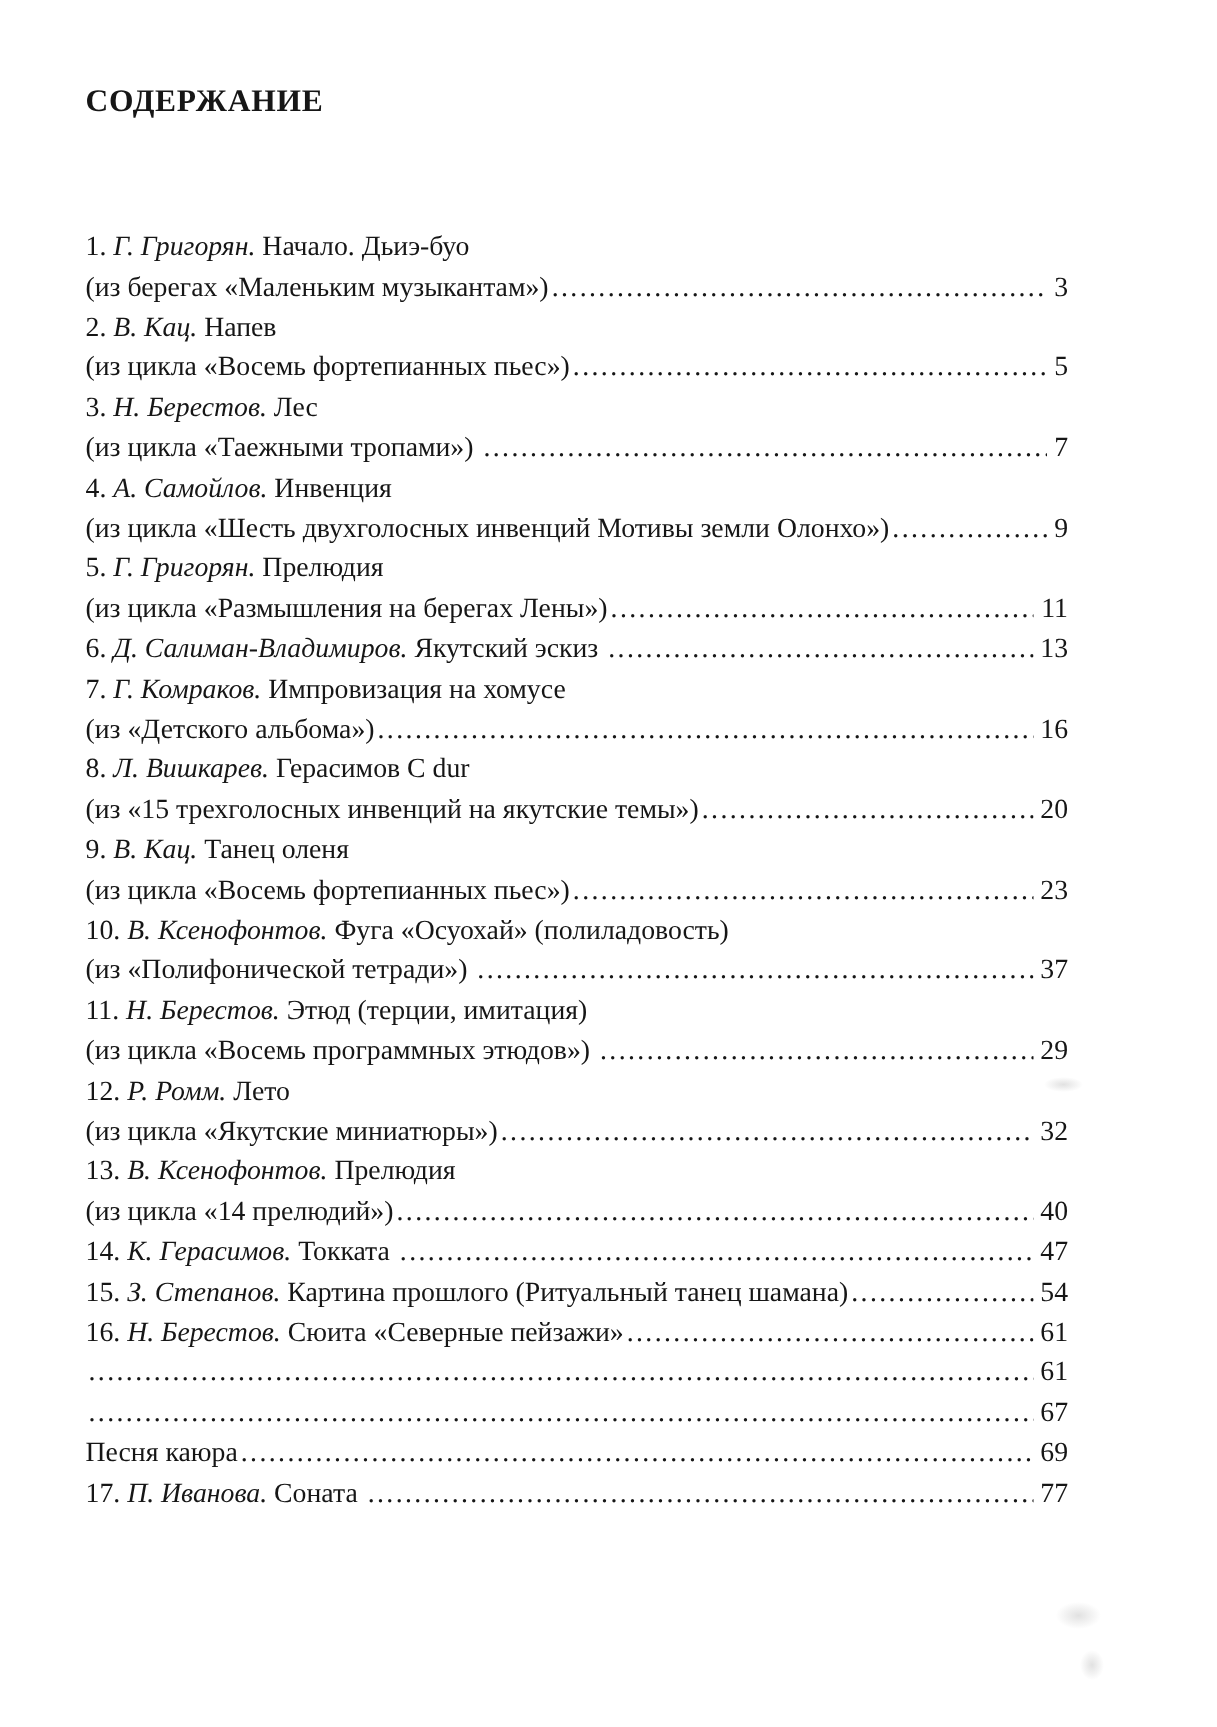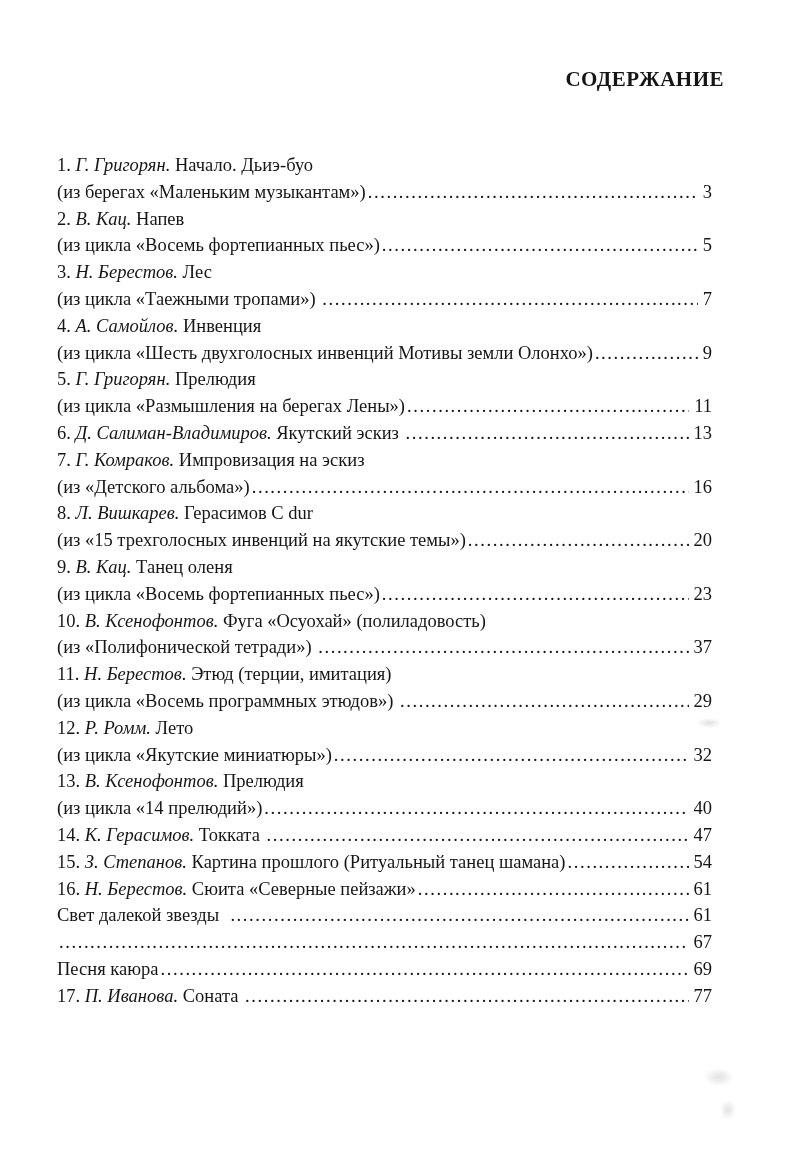--- a/index.html
+++ b/index.html
@@ -8,22 +8,22 @@
     background: #ffffff;
     position: relative;
     overflow: hidden;
     font-family: "Liberation Serif", "DejaVu Serif", serif;
     color: #161616;
   }
   .page { position: absolute; inset: 0; }
   .title {
     position: absolute;
     top: 55px; left: 57px; width: 655px;
-    margin: 12px;
-    text-align: right;
+    margin: 0;
+    text-align: left;
     font-size: 21px;
     font-weight: 700;
     letter-spacing: 0.5px;
   }
   .toc {
     position: absolute;
     top: 152px; left: 57px; width: 655px;
   }
   .toc-line {
     display: flex;
@@ -67,38 +67,38 @@
       <div class="toc-line"><span class="toc-text"><span>(из берегах «Маленьким музыкантам»)</span></span><span class="leader"></span><span class="pg">3</span></div>
       <div class="toc-line"><span class="toc-text"><span>2. </span><span class="it">В. Кац.</span><span> Напев</span></span></div>
       <div class="toc-line"><span class="toc-text"><span>(из цикла «Восемь фортепианных пьес»)</span></span><span class="leader"></span><span class="pg">5</span></div>
       <div class="toc-line"><span class="toc-text"><span>3. </span><span class="it">Н. Берестов.</span><span> Лес</span></span></div>
       <div class="toc-line"><span class="toc-text"><span>(из цикла «Таежными тропами») </span></span><span class="leader"></span><span class="pg">7</span></div>
       <div class="toc-line"><span class="toc-text"><span>4. </span><span class="it">А. Самойлов.</span><span> Инвенция</span></span></div>
       <div class="toc-line"><span class="toc-text"><span>(из цикла «Шесть двухголосных инвенций Мотивы земли Олонхо»)</span></span><span class="leader"></span><span class="pg">9</span></div>
       <div class="toc-line"><span class="toc-text"><span>5. </span><span class="it">Г. Григорян.</span><span> Прелюдия</span></span></div>
       <div class="toc-line"><span class="toc-text"><span>(из цикла «Размышления на берегах Лены»)</span></span><span class="leader"></span><span class="pg">11</span></div>
       <div class="toc-line"><span class="toc-text"><span>6. </span><span class="it">Д. Салиман-Владимиров.</span><span> Якутский эскиз </span></span><span class="leader"></span><span class="pg">13</span></div>
-      <div class="toc-line"><span class="toc-text"><span>7. </span><span class="it">Г. Комраков.</span><span> Импровизация на эскиз</span></span></div>
+      <div class="toc-line"><span class="toc-text"><span>7. </span><span class="it">Г. Комраков.</span><span> Импровизация на хомусе</span></span></div>
       <div class="toc-line"><span class="toc-text"><span>(из «Детского альбома»)</span></span><span class="leader"></span><span class="pg">16</span></div>
       <div class="toc-line"><span class="toc-text"><span>8. </span><span class="it">Л. Вишкарев.</span><span> Герасимов C dur</span></span></div>
       <div class="toc-line"><span class="toc-text"><span>(из «15 трехголосных инвенций на якутские темы»)</span></span><span class="leader"></span><span class="pg">20</span></div>
       <div class="toc-line"><span class="toc-text"><span>9. </span><span class="it">В. Кац.</span><span> Танец оленя</span></span></div>
       <div class="toc-line"><span class="toc-text"><span>(из цикла «Восемь фортепианных пьес»)</span></span><span class="leader"></span><span class="pg">23</span></div>
       <div class="toc-line"><span class="toc-text"><span>10. </span><span class="it">В. Ксенофонтов.</span><span> Фуга «Осуохай» (полиладовость)</span></span></div>
       <div class="toc-line"><span class="toc-text"><span>(из «Полифонической тетради») </span></span><span class="leader"></span><span class="pg">37</span></div>
       <div class="toc-line"><span class="toc-text"><span>11. </span><span class="it">Н. Берестов.</span><span> Этюд (терции, имитация)</span></span></div>
       <div class="toc-line"><span class="toc-text"><span>(из цикла «Восемь программных этюдов») </span></span><span class="leader"></span><span class="pg">29</span></div>
       <div class="toc-line"><span class="toc-text"><span>12. </span><span class="it">Р. Ромм.</span><span> Лето</span></span></div>
       <div class="toc-line"><span class="toc-text"><span>(из цикла «Якутские миниатюры»)</span></span><span class="leader"></span><span class="pg">32</span></div>
       <div class="toc-line"><span class="toc-text"><span>13. </span><span class="it">В. Ксенофонтов.</span><span> Прелюдия</span></span></div>
       <div class="toc-line"><span class="toc-text"><span>(из цикла «14 прелюдий»)</span></span><span class="leader"></span><span class="pg">40</span></div>
       <div class="toc-line"><span class="toc-text"><span>14. </span><span class="it">К. Герасимов.</span><span> Токката </span></span><span class="leader"></span><span class="pg">47</span></div>
       <div class="toc-line"><span class="toc-text"><span>15. </span><span class="it">З. Степанов.</span><span> Картина прошлого (Ритуальный танец шамана)</span></span><span class="leader"></span><span class="pg">54</span></div>
       <div class="toc-line"><span class="toc-text"><span>16. </span><span class="it">Н. Берестов.</span><span> Сюита «Северные пейзажи»</span></span><span class="leader"></span><span class="pg">61</span></div>
-      <div class="toc-line"><span class="toc-text"><span>Свет далекой звезды  </span></span><span class="leader"></span><span class="pg">61</span></div>
+      <div class="toc-line"><span class="leader"></span><span class="pg">61</span></div>
       <div class="toc-line"><span class="leader"></span><span class="pg">67</span></div>
       <div class="toc-line"><span class="toc-text"><span>Песня каюра</span></span><span class="leader"></span><span class="pg">69</span></div>
       <div class="toc-line"><span class="toc-text"><span>17. </span><span class="it">П. Иванова.</span><span> Соната </span></span><span class="leader"></span><span class="pg">77</span></div>
     </div>
   <div class="artifact a1"></div>
   <div class="artifact a2"></div>
   <div class="artifact a3"></div>
 </div>
 
 </body></html>

